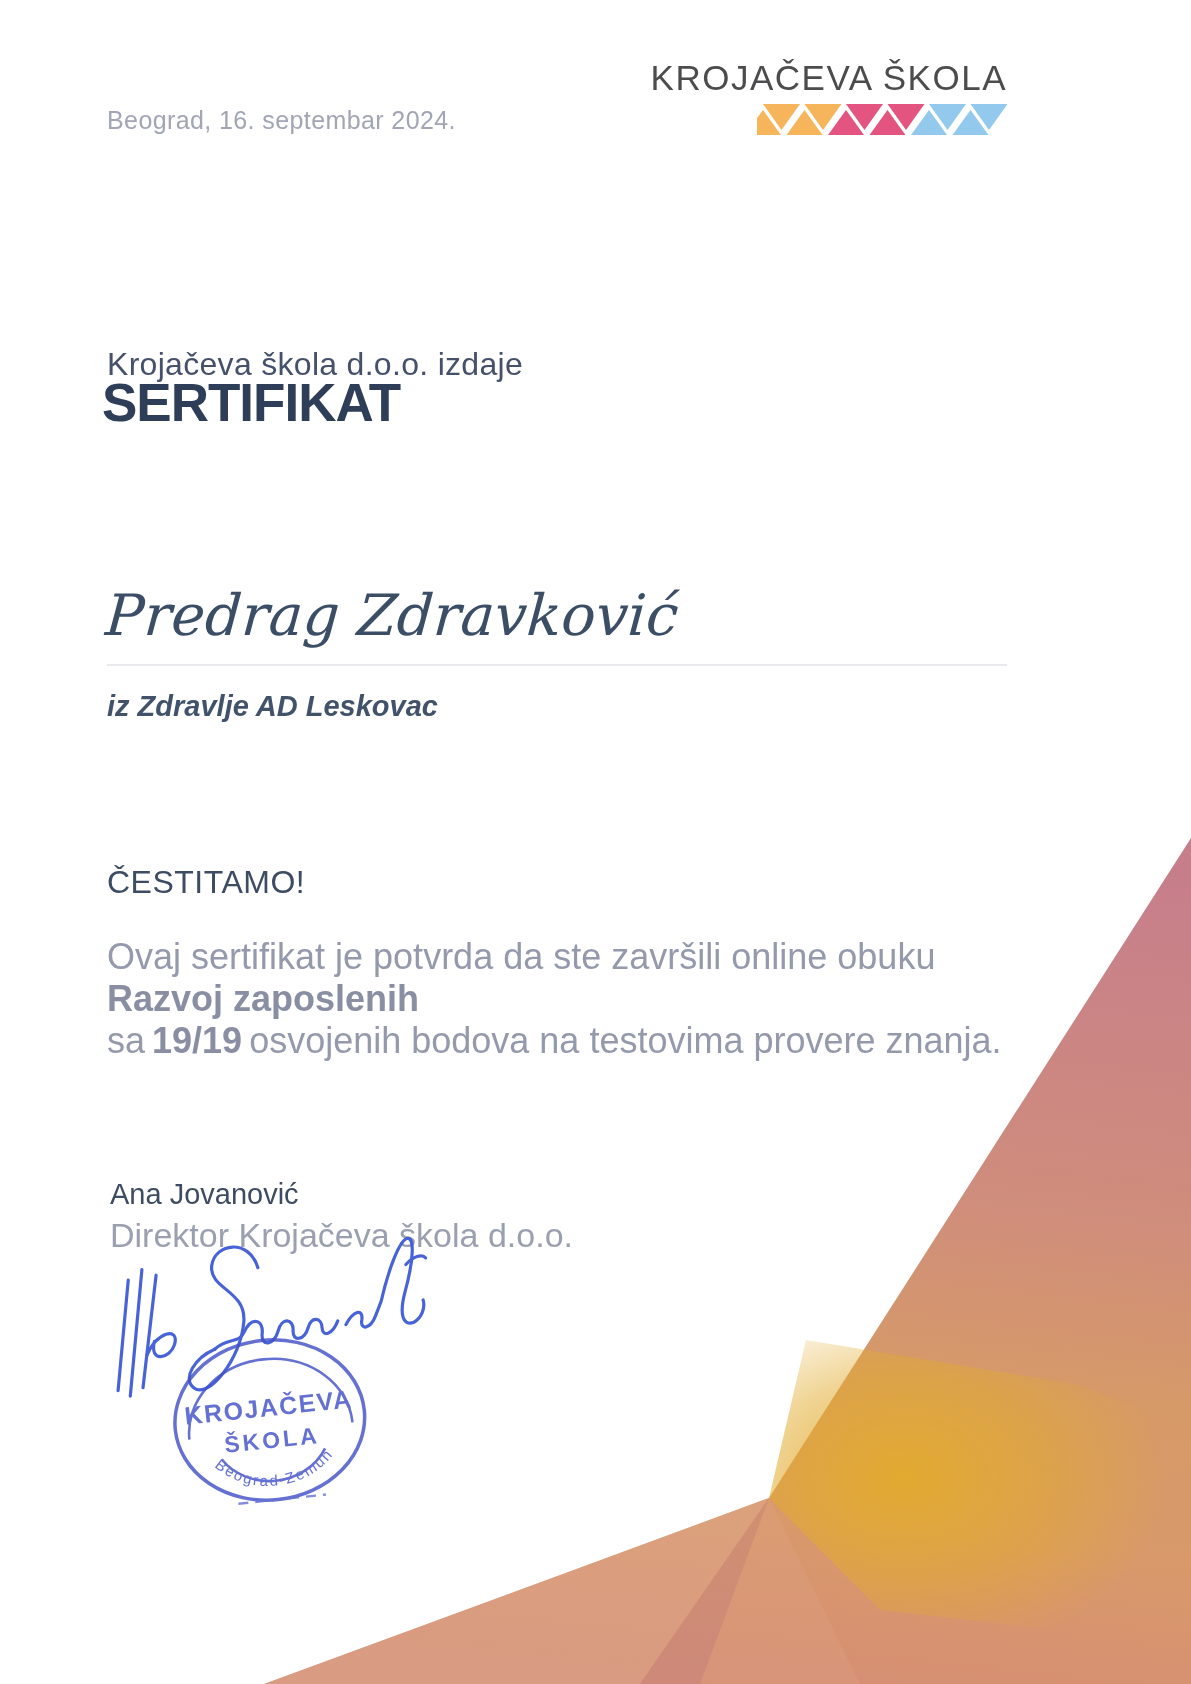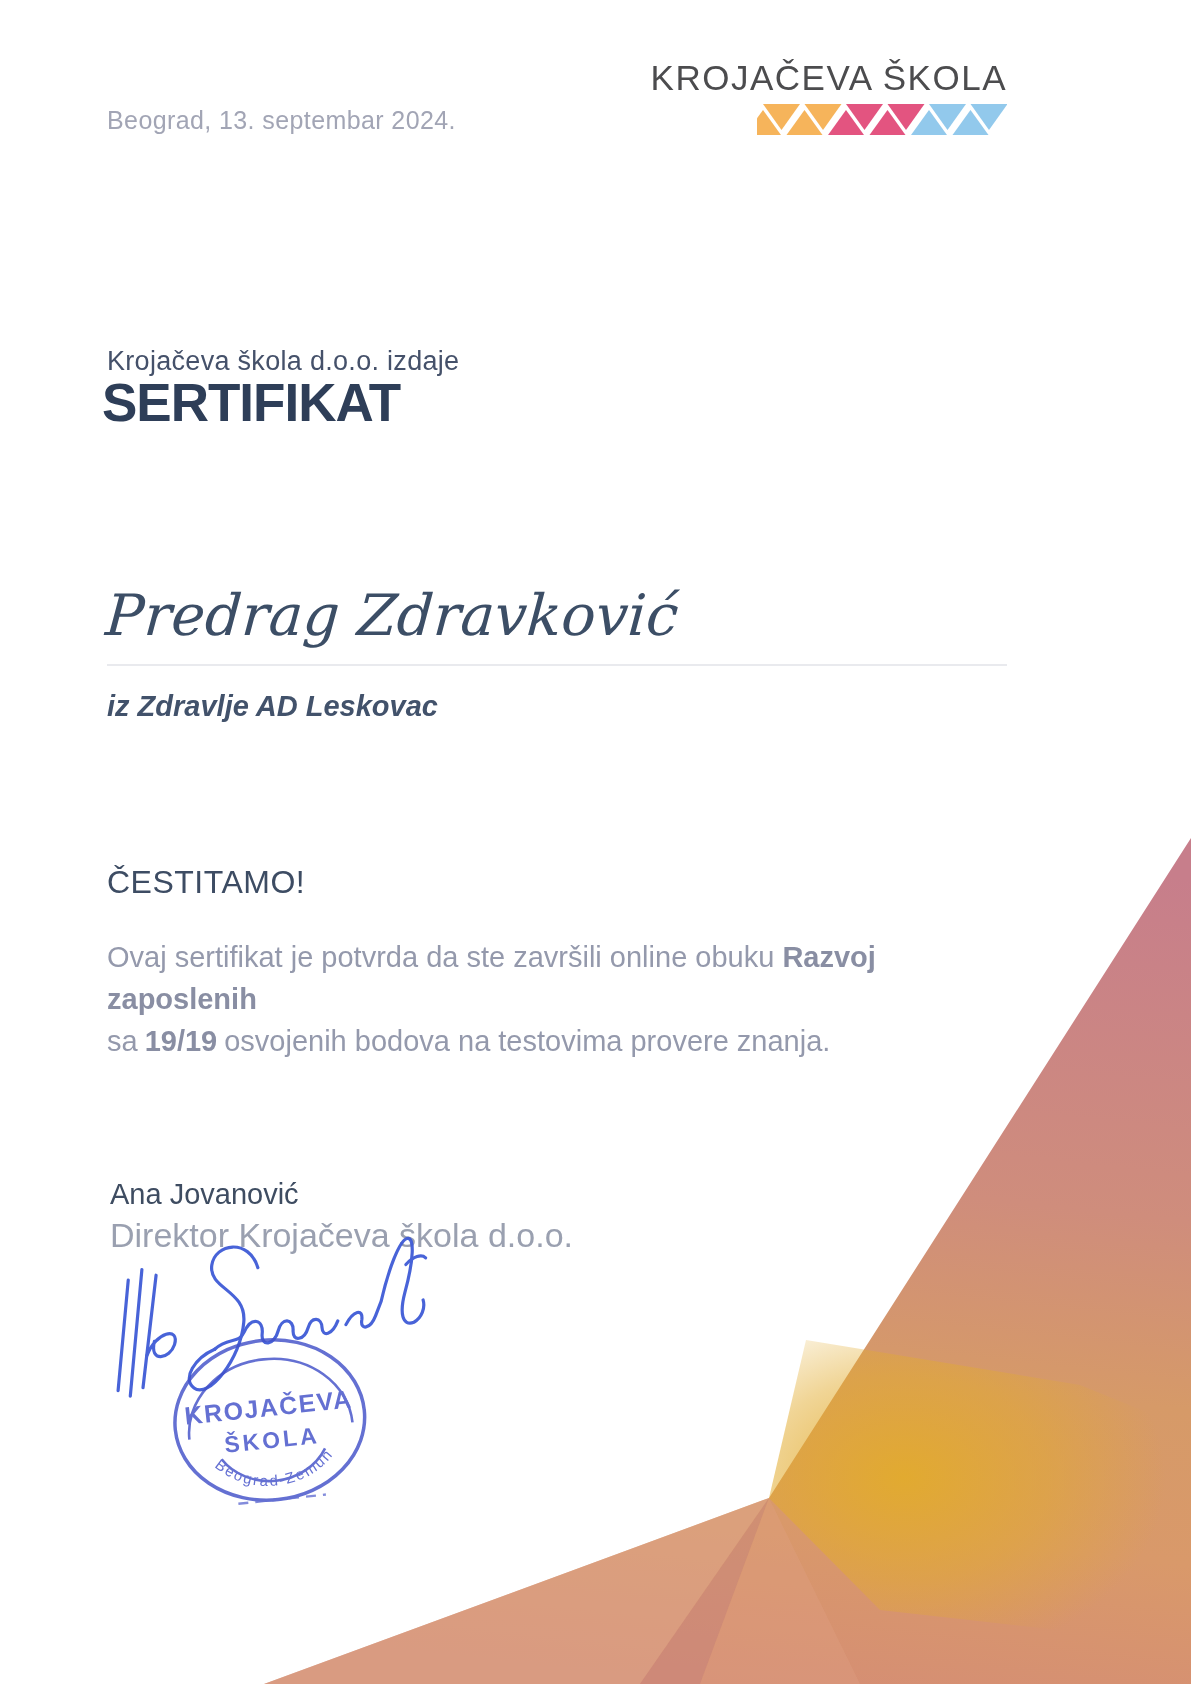--- a/index.html
+++ b/index.html
@@ -10,29 +10,29 @@
     overflow:hidden;
     font-family:"Liberation Sans", sans-serif;
   }
   .abs{position:absolute;}
   
   .date{left:107px;top:106px;font-size:25px;color:#a2a5b5;letter-spacing:0.4px;}
   .logo-wrap{right:184px;top:58px;text-align:center;}
   .logo-title{font-size:35px;color:#4c4c4e;letter-spacing:1.5px;font-weight:normal;white-space:nowrap;}
   .logo-band{right:184px;top:103px;width:250px;height:33px;}
   
-  .issuer{left:107px;top:346px;font-size:27px;color:#45516a;letter-spacing:0.3px;}
+  .issuer{left:107px;top:346px;font-size:32px;color:#45516a;letter-spacing:0.3px;}
   .cert-title{left:102px;top:372px;font-size:53px;font-weight:bold;color:#2e3e58;letter-spacing:-1px;}
   
   .recipient-name{left:106px;top:582px;font-size:57px;color:#3c4e66;font-family:"DejaVu Serif", serif;font-style:italic;transform:skewX(-4deg);white-space:nowrap;}
   .name-underline{left:107px;top:664px;width:900px;height:2px;background:#e9eaee;}
   .recipient-company{left:107px;top:690px;font-size:29px;font-style:italic;font-weight:700;color:#42526b;}
   
   .congrats{left:107px;top:864px;font-size:32px;color:#3d4c63;letter-spacing:0.5px;}
-  .body-text{left:107px;top:936px;width:920px;font-size:29px;line-height:42px;color:#9499ac;}
+  .body-text{left:107px;top:936px;width:920px;font-size:36px;line-height:42px;color:#9499ac;}
   .body-text strong{color:#898ea3;font-weight:bold;}
   .body-text .score{margin:0 7px;}
   
   .signer-name{left:110px;top:1178px;font-size:29px;color:#3e4c61;text-align:right;}
   .signer-title{left:110px;top:1216px;font-size:34px;color:#9aa0b0;}
   .signature-svg{left:108px;top:1233px;transform:rotate(-2deg);}
   .stamp-svg{left:170px;top:1336px;transform:rotate(-6deg);opacity:0.82;}
   .deco{left:0;top:0;z-index:0;pointer-events:none;}
   .content{position:relative;z-index:1;}
 </style>
@@ -58,21 +58,21 @@
     </defs>
     <polygon points="1191,838 769,1498 264,1684 1191,1684" fill="url(#gMain)"></polygon>
     <polygon points="806,1340 769,1498 880,1610 1191,1645 1191,1430 1080,1385" fill="url(#gYellow)"></polygon>
     <polygon points="769,1498 264,1684 640,1684" fill="#dda88d" opacity="0.5"></polygon>
     <polygon points="769,1498 640,1684 700,1684" fill="#c5827f" opacity="0.45"></polygon>
     <polygon points="769,1498 700,1684 860,1684" fill="#e0a183" opacity="0.35"></polygon>
   </svg>
 
   <div class="content">
 
-    <div class="abs date">Beograd, 13. septembar 2024.</div>
+    <div class="abs date">Beograd, 16. septembar 2024.</div>
 
     <div class="abs logo-wrap">
       <div class="logo-title">KROJAČEVA ŠKOLA</div>
     </div>
     <svg class="abs logo-band" width="250" height="33" viewBox="0 0 250 33">
 
       <polygon points="-12,32 24,32 6,7" fill="#f6b45b"></polygon>
       <polygon points="29.5,32 65.5,32 47.5,7" fill="#f6b45b"></polygon>
       <polygon points="71,32 107,32 89,7" fill="#e35480"></polygon>
       <polygon points="112.5,32 148.5,32 130.5,7" fill="#e35480"></polygon>

